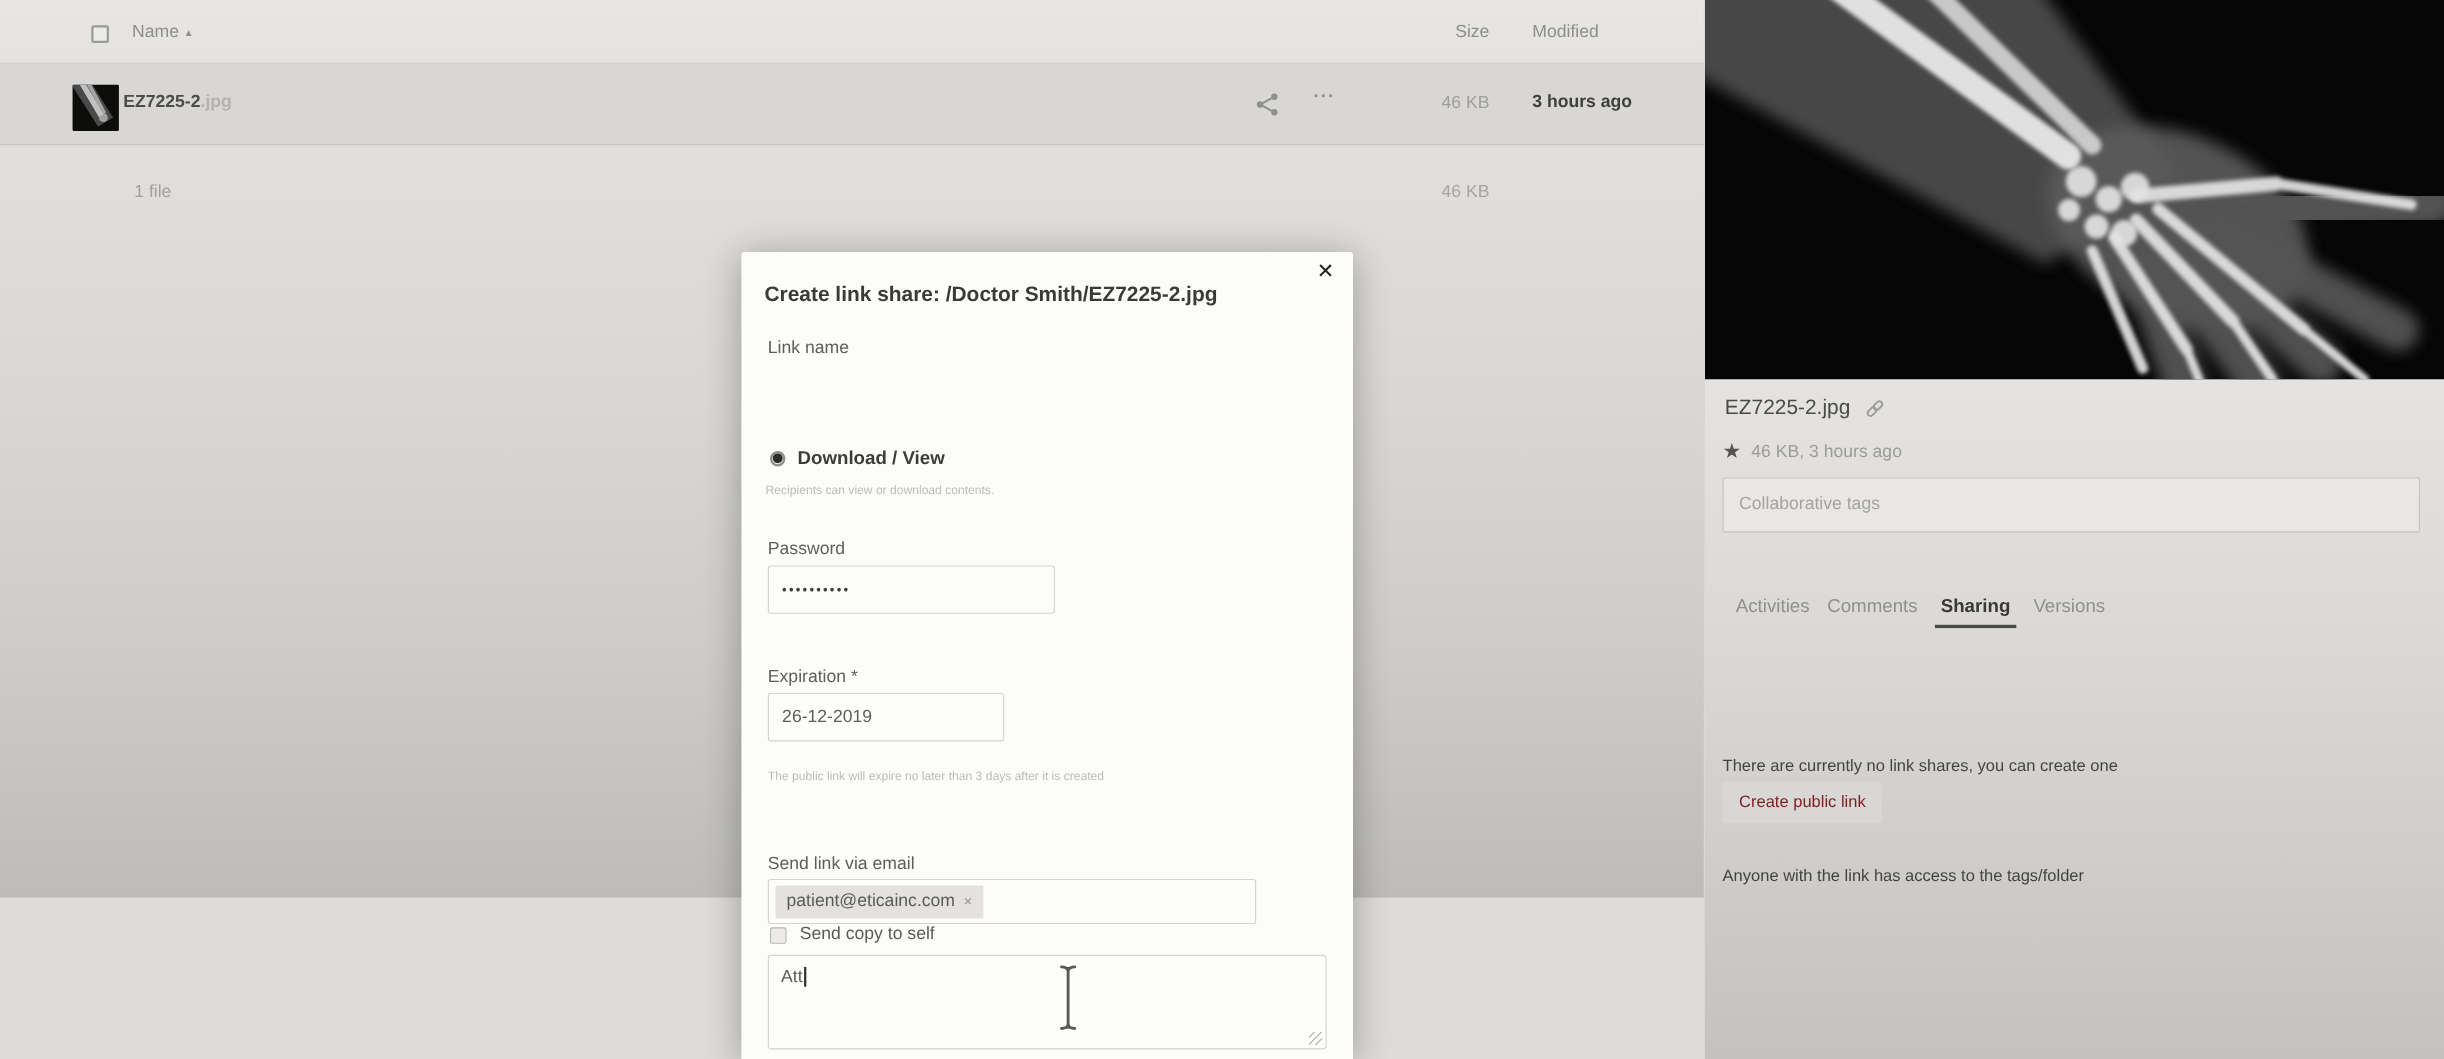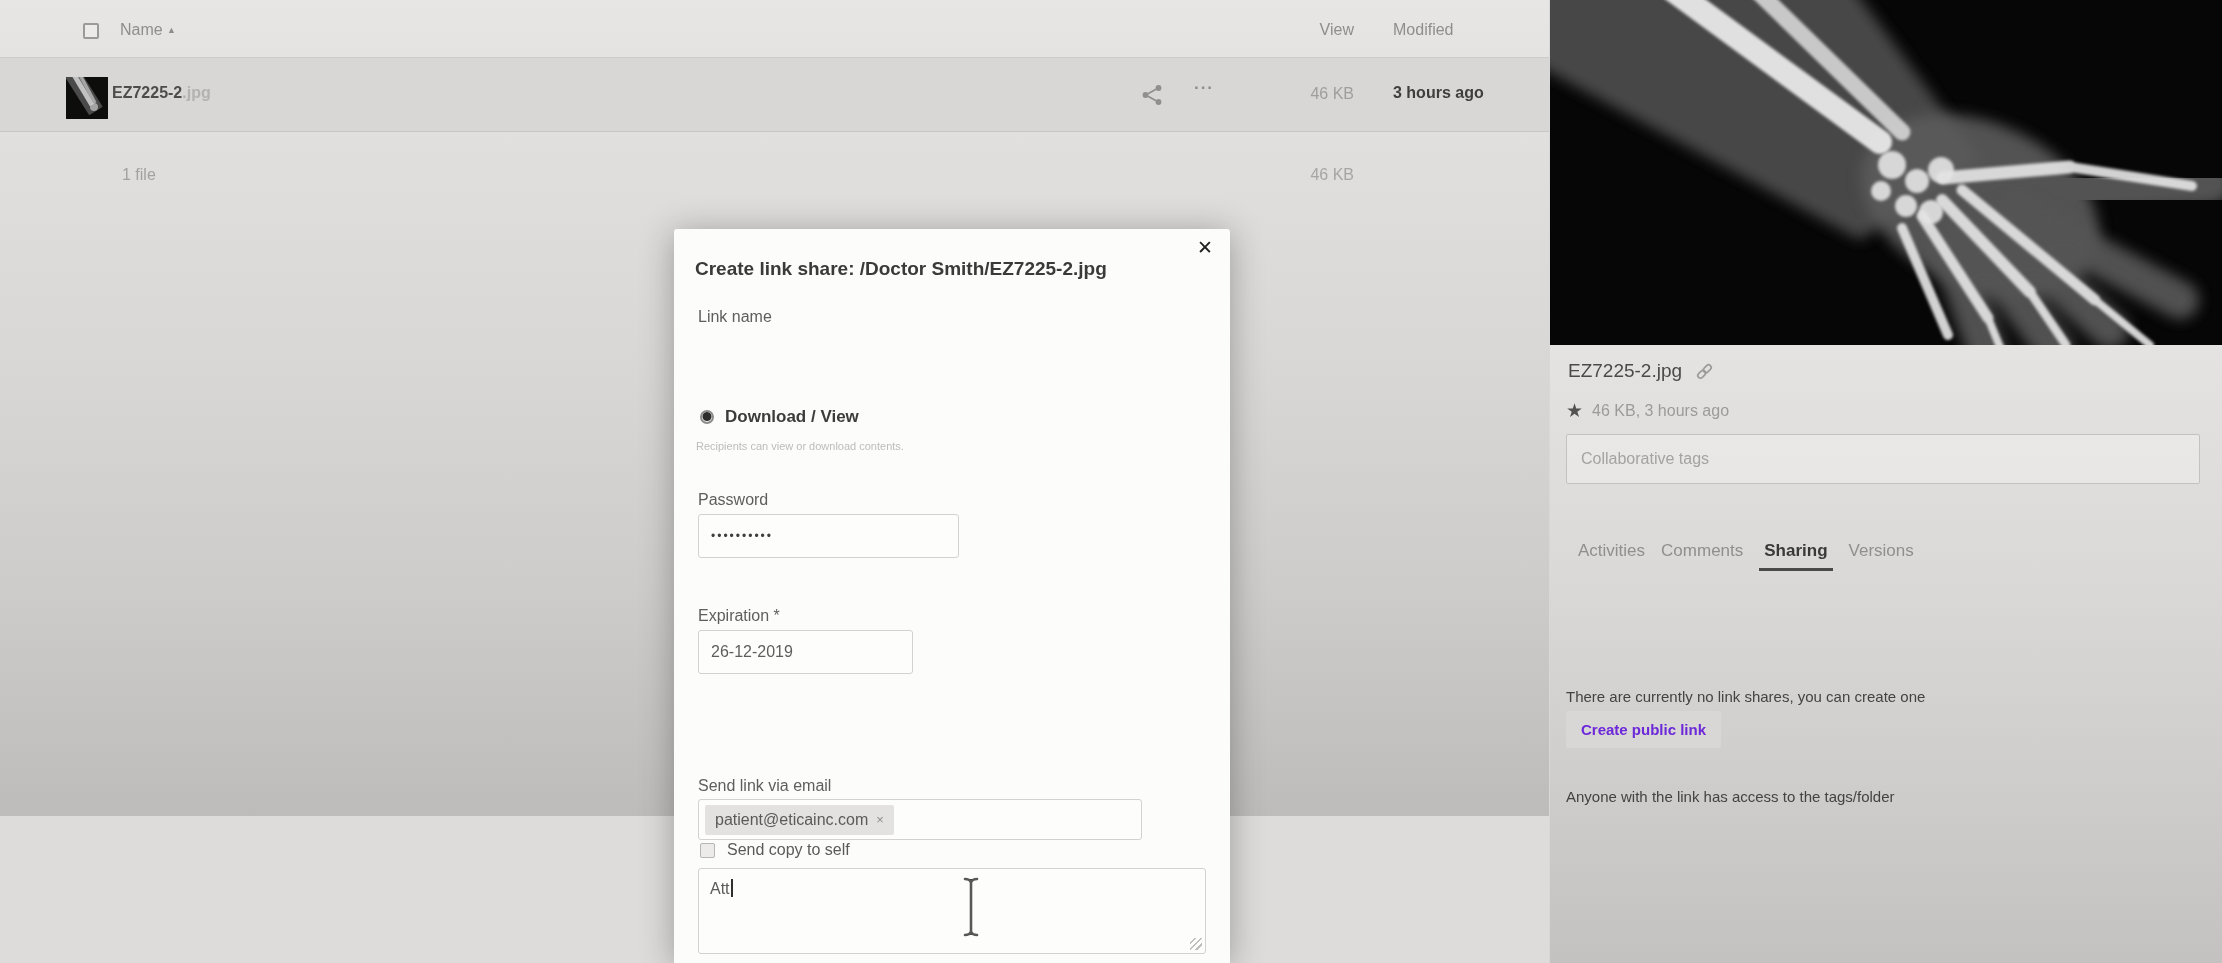--- a/index.html
+++ b/index.html
@@ -47,21 +47,21 @@
   .sb-tabs { position:absolute; left:28px; top:541px; display:flex; gap:16px; font-size:17px; color:#8f8f8d; }
   .sb-tab { padding-bottom:7px; cursor:pointer; }
   .sb-tab.active { color:#393937; font-weight:bold; border-bottom:3px solid #4a4a48; padding-left:5px; padding-right:5px; }
 
   .sb-subtabs { position:absolute; left:16px; top:590px; display:flex; gap:16px; font-size:16px; }
   .sb-subtab { padding:8px 13px; color:#9a9a98; background:#d6d5d3; cursor:pointer; }
   .sb-subtab.active { color:#3a3a38; font-weight:bold; background:#dfdedc; border-bottom:3px solid #4a4a48; padding-bottom:7px; }
 
   .sb-empty { position:absolute; left:16px; top:688px; font-size:15px; color:#434341; }
   .sb-create-btn { position:absolute; left:16px; top:711px; padding:10px 15px; background:#d8d7d5; border:none; border-radius:2px;
-                   font-family:inherit; font-size:15px; font-weight:700; color:#6d28d9; cursor:pointer; }
+                   font-family:inherit; font-size:15px; font-weight:400; color:#7f1d1d; cursor:pointer; }
   .sb-note { position:absolute; left:16px; top:788px; font-size:15px; color:#434341; }
 
   
   .modal { position:absolute; left:674px; top:229px; width:556px; height:734px; background:#fcfcfb;
            border-radius:3px 3px 0 0; box-shadow:0 4px 34px rgba(0,0,0,.30); z-index:10; }
   .m-close { position:absolute; right:17px; top:9px; font-size:19px; font-weight:bold; color:#212121; cursor:pointer; line-height:1; }
   .m-title { position:absolute; left:21px; top:29px; font-size:19px; font-weight:bold; color:#3a3a38; white-space:nowrap; }
   .m-label { position:absolute; font-size:16px; color:#5e5e5c; }
   .m-input { position:absolute; border:1px solid #d3d2d0; border-radius:3px; background:#fdfdfc; font-family:inherit;
              font-size:16px; color:#5e5e5c; padding:0 12px; outline:none; }
@@ -101,21 +101,21 @@
 <body>
 
 <div class="screen">
 
   <div class="main">
 
     <div class="list-header">
       <div class="hdr-cb"></div>
       <div class="hdr-name">Name</div>
       <div class="hdr-sort">▲</div>
-      <div class="col-size">View</div>
+      <div class="col-size">Size</div>
       <div class="col-mod">Modified</div>
     </div>
 
     <div class="file-row">
       <div class="thumb">
         <svg class="icon-svg" width="42" height="42" viewBox="0 0 42 42">
           <rect width="42" height="42" fill="#0d0d0c"></rect>
           <line x1="6" y1="-4" x2="30" y2="34" stroke="#5a5a5a" stroke-width="16" opacity=".8"></line>
           <line x1="7" y1="-4" x2="26" y2="28" stroke="#cfcfcf" stroke-width="5" opacity=".9"></line>
           <line x1="14" y1="-2" x2="29" y2="26" stroke="#b5b5b5" stroke-width="3.5" opacity=".85"></line>
@@ -235,20 +235,21 @@
       <span class="radio"></span>
       <span class="radio-label">Download / View</span>
     </div>
     <div class="m-help help-perm">Recipients can view or download contents.</div>
 
     <div class="m-label lbl-pw">Password</div>
     <input class="m-input in-pw" value="••••••••••" style="">
 
     <div class="m-label lbl-exp">Expiration *</div>
     <input class="m-input in-exp" value="26-12-2019" style="">
+    <div class="m-help help-exp">The public link will expire no later than 3 days after it is created</div>
 
     <div class="m-label lbl-email">Send link via email</div>
     <div class="email-box">
       <span class="chip">
         <span>patient@eticainc.com</span>
         <span class="chip-x">×</span>
       </span>
     </div>
 
     <div class="cb-row">

